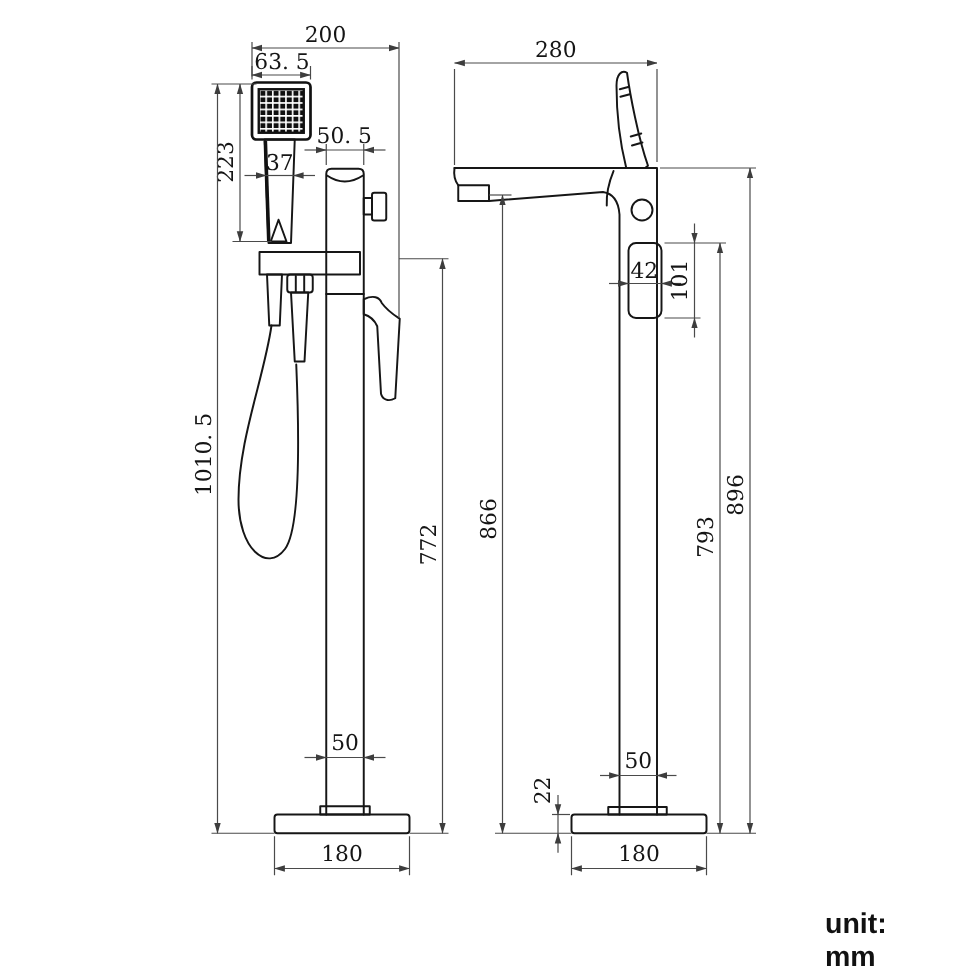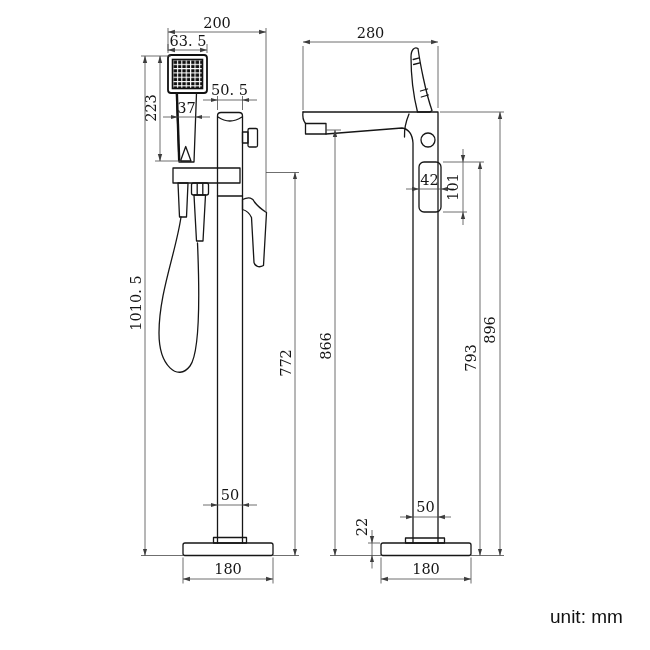--- a/index.html
+++ b/index.html
@@ -4,21 +4,21 @@
 <style>
   html,body{margin:0;padding:0;background:#ffffff;}
   .canvas{position:relative;width:629px;height:650px;background:#ffffff;overflow:hidden;
           font-family:"Liberation Sans",sans-serif;}
   svg{position:absolute;left:0;top:0;}
   .obj{stroke:#161616;stroke-width:1.3;fill:none;stroke-linejoin:round;stroke-linecap:round;}
   .obj-heavy{stroke:#111111;stroke-width:1.8;fill:none;stroke-linejoin:round;}
   .dimline{stroke:#4a4a4a;stroke-width:0.8;fill:none;}
   .dim-label{font-family:"DejaVu Serif",serif;font-size:14.5px;fill:#151515;}
   .unit-note{position:absolute;left:550px;top:606px;font-size:19px;color:#111111;
-             font-family:"Liberation Sans",sans-serif;}
+             font-family:"Liberation Sans",sans-serif;font-weight:bold;}
 </style>
 </head>
 <body>
 
 <div class="canvas">
 <svg width="650" height="650" viewBox="0 0 650 650">
   <defs>
     <marker id="arr" viewBox="0 0 10 10" refX="9.6" refY="5" markerWidth="9" markerHeight="9" orient="auto-start-reverse">
       <path d="M0,2 L10,5 L0,8 Z" fill="#3d3d3d"></path>
     </marker>

